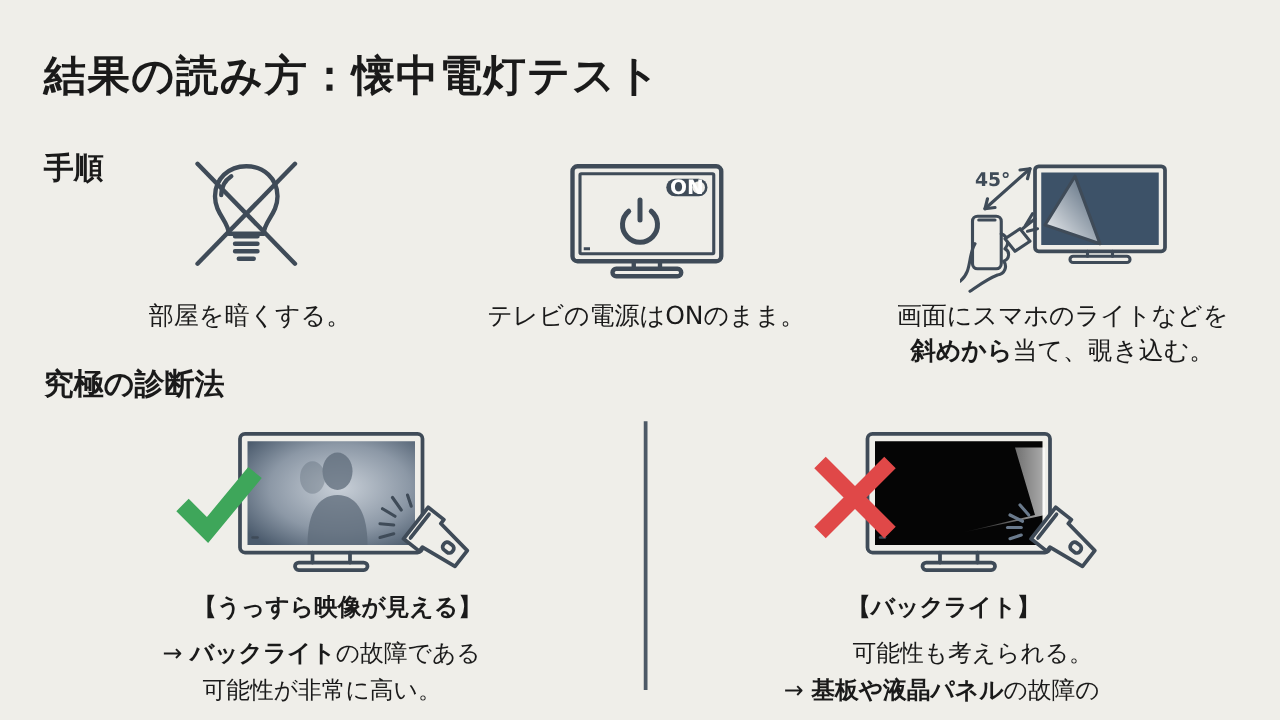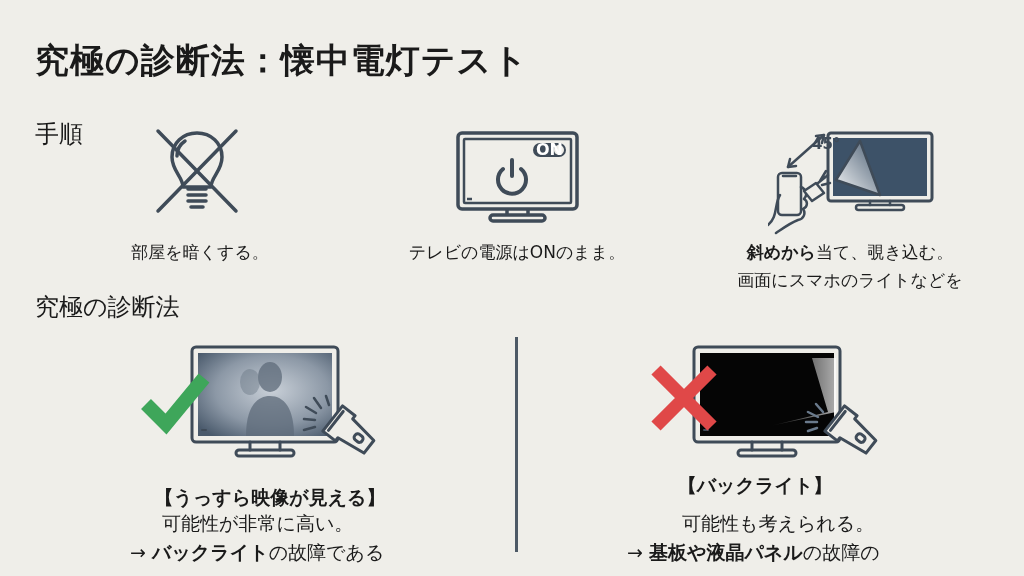--- a/index.html
+++ b/index.html
@@ -5,33 +5,33 @@
   html, body { margin:0; padding:0; }
   body {
     width:1024px; height:576px; overflow:hidden;
     background:#efeee9;
     font-family:"DejaVu Sans", "Liberation Sans", sans-serif;
     color:#1a1a1a;
     position:relative;
   }
   .abs { position:absolute; }
   .title { left:35px; top:38px; font-size:34px; font-weight:bold; letter-spacing:1px; white-space:nowrap; }
-  .h2 { font-size:24px; font-weight:normal; white-space:nowrap; }
-  .caption { font-size:17px; text-align:center; white-space:nowrap; line-height:28px; }
+  .h2 { font-size:24px; font-weight:bold; white-space:nowrap; }
+  .caption { font-size:20px; text-align:center; white-space:nowrap; line-height:28px; }
   .caption b { font-weight:bold; }
   .result-title { font-size:19px; font-weight:bold; text-align:center; white-space:nowrap; }
   .result-desc { font-size:19px; line-height:29px; white-space:nowrap; }
   .result-desc b { font-weight:bold; }
   .divider { left:515px; top:337px; width:3px; height:215px; background:#4d5966; }
   svg { display:block; }
 </style>
 </head>
 <body>
 
-<div class="abs title">究極の診断法：懐中電灯テスト</div>
+<div class="abs title">結果の読み方：懐中電灯テスト</div>
 
 <div class="abs h2" style="left:35px; top:118px;">手順</div>
 
 <div class="abs" style="left:150px; top:125px;">
   <svg width="95" height="95" viewBox="0 0 95 95" fill="none" stroke="#3f4b58" stroke-width="3.5" stroke-linecap="round" stroke-linejoin="round">
     <path d="M33 62 C33 52 22 46 22 32 C22 18 33 8 47 8 C61 8 72 18 72 32 C72 46 61 52 61 62 Z"></path>
     <path d="M35 16 C29 20 27 26 27 31"></path>
     <path d="M38 64 L56 64 M38 70 L56 70 M38 76 L56 76 M41 82 L53 82"></path>
     <line x1="8" y1="6" x2="86" y2="86"></line>
     <line x1="86" y1="6" x2="8" y2="86"></line>
@@ -69,25 +69,25 @@
     <path d="M102 76 L102 80 M122 76 L122 80"></path>
     <rect x="88" y="80" width="48" height="5" rx="2.5"></rect>
     <line x1="20" y1="42" x2="56" y2="10"></line>
     <path d="M20 42 L22 34 M20 42 L28 41 M56 10 L54 18 M56 10 L48 11"></path>
     <rect x="10" y="48" width="23" height="42" rx="4" fill="#efeee9"></rect>
     <path d="M15 51 L28 51"></path>
     <path d="M0 100 C10 92 6 80 12 70 M33 62 C38 64 40 70 36 74 M36 74 C40 76 40 82 35 84 M35 84 C38 88 36 94 30 95 C22 98 14 104 8 108"></path>
     <path d="M36 66 L48 58 L56 68 L44 76 Z" fill="#efeee9"></path>
     <path d="M50 58 L60 50 M54 60 L62 58 M52 56 L58 46"></path>
   </svg>
-  <span class="abs" style="left:12px; top:10px; font-size:15px; font-weight:bold; color:#3f4b58;margin-left:32px;">45°</span>
+  <span class="abs" style="left:12px; top:10px; font-size:15px; font-weight:bold; color:#3f4b58;">45°</span>
 </div>
 <div class="abs caption" style="left:680px; top:238px; width:340px;">
+  <div>画面にスマホのライトなどを</div>
   <div><b>斜めから</b><span>当て、覗き込む。</span></div>
-  <div>画面にスマホのライトなどを</div>
 </div>
 
 <div class="abs h2" style="left:35px; top:291px;">究極の診断法</div>
 
 <div class="abs" style="left:138px; top:342px;">
   <svg width="250" height="120" viewBox="0 0 250 120" fill="none" stroke="#3f4b58" stroke-width="3" stroke-linejoin="round" stroke-linecap="round">
     <defs>
       <radialGradient id="glow1" cx="0.55" cy="0.45" r="0.7">
         <stop offset="0" stop-color="#c9d0d8"></stop>
         <stop offset="0.6" stop-color="#8c98a6"></stop>
@@ -113,24 +113,24 @@
     </g>
     <g transform="rotate(38 212 90)">
       <path d="M190 74 L206 74 L206 78 L236 82 L236 98 L206 102 L206 106 L190 106 Z" fill="#efeee9"></path>
       <line x1="194" y1="78" x2="194" y2="102"></line>
       <rect x="218" y="86" width="9" height="7" rx="3"></rect>
     </g>
     <path d="M8 62 L28 82 L66 36" stroke="#3ea65a" stroke-width="14" stroke-linecap="butt" stroke-linejoin="miter"></path>
   </svg>
 </div>
 
-<div class="abs result-title" style="left:130px; top:485px; width:280px;">【うっすら映像が見える】</div>
+<div class="abs result-title" style="left:130px; top:473px; width:280px;">【うっすら映像が見える】</div>
 <div class="abs result-desc" style="left:130px; top:509px;">
+  <div><span>→ </span><b>バックライト</b><span>の故障である</span></div>
   <div style="padding-left:32px;">可能性が非常に高い。</div>
-  <div><span>→ </span><b>バックライト</b><span>の故障である</span></div>
 </div>
 
 <div class="abs divider"></div>
 
 <div class="abs" style="left:640px; top:342px;">
   <svg width="250" height="120" viewBox="0 0 250 120" fill="none" stroke="#3f4b58" stroke-width="3" stroke-linejoin="round" stroke-linecap="round">
     <defs>
       <linearGradient id="beam2" x1="1" y1="0.6" x2="0" y2="0.6">
         <stop offset="0" stop-color="#ffffff" stop-opacity="0.75"></stop>
         <stop offset="1" stop-color="#ffffff" stop-opacity="0"></stop>

